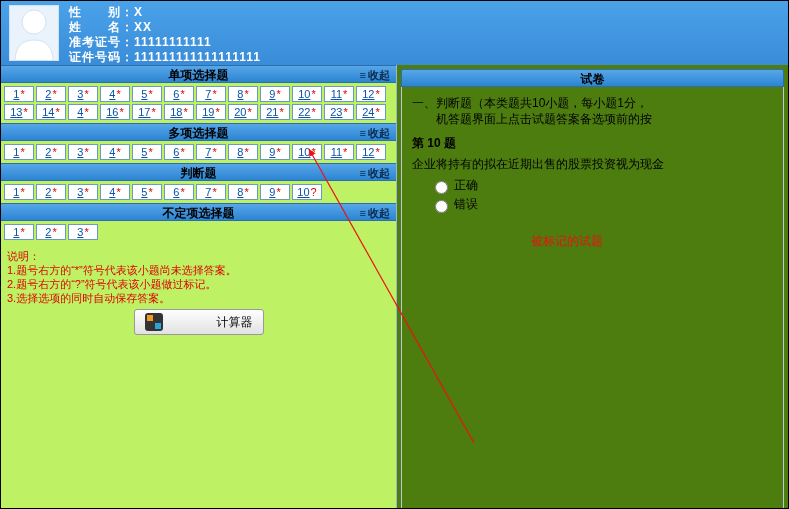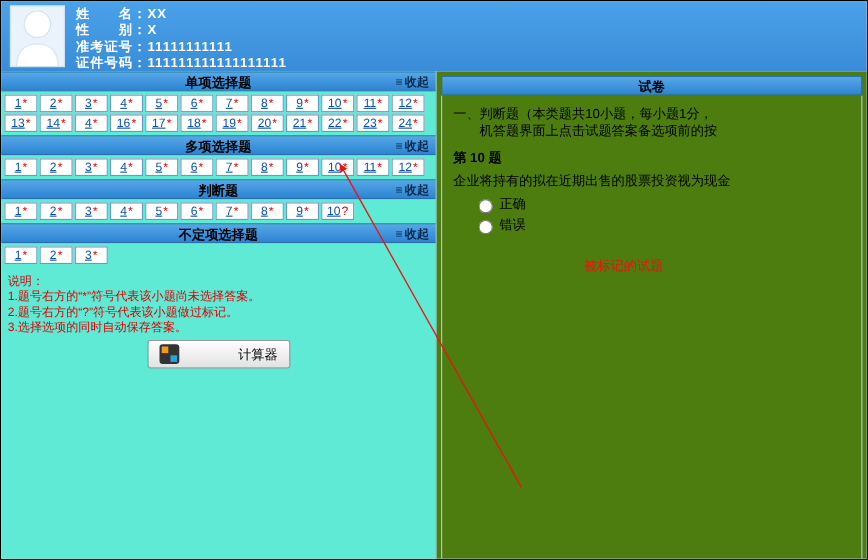--- a/index.html
+++ b/index.html
@@ -8,21 +8,21 @@
 
   
   .header { height: 64px; background: linear-gradient(#4aa2e9, #3a8cd8); display: flex; align-items: flex-start; padding: 4px 8px; color: #fff; font-weight: bold; }
   .avatar { width: 50px; height: 56px; background: #eaf3fb; border: 1px solid #cfe3f6; display: flex; align-items: flex-start; justify-content: center; overflow: hidden; }
   .avatar svg { width: 46px; height: 56px; }
   .info { margin-left: 10px; line-height: 15px; font-size: 12px; letter-spacing: 1px; }
   .info-row span.label { display: inline-block; }
 
   
   .body { display: flex; height: calc(100% - 64px); }
-  .left { width: 396px; border-right: 1px solid #9bb6cf; background: #5eead4; display: flex; flex-direction: column; }
+  .left { width: 396px; border-right: 1px solid #9bb6cf; background: #bef264; display: flex; flex-direction: column; }
   .right { flex: 1; background: #4d7c0f; position: relative; }
 
   
   .section-bar { height: 18px; background: linear-gradient(#57a7e8, #2c84d2); color: #000; font-weight: bold; font-size: 12px; text-align: center; line-height: 18px; position: relative; border-top: 1px solid #2a6eae; border-bottom: 1px solid #2a6eae; }
   .section-bar .title { display: inline-block; }
   .section-bar .collapse { position: absolute; right: 6px; top: 0; font-size: 11px; color: #0a2a4d; cursor: pointer; }
   .section-bar .collapse::before { content: "\2261"; margin-right: 2px; }
 
   
   .grid { padding: 2px 2px; display: flex; flex-wrap: wrap; }
@@ -65,22 +65,22 @@
 <div id="app">
 
   <div class="header">
     <div class="avatar">
       <svg viewBox="0 0 46 56">
         <circle cx="23" cy="16" r="12" fill="#ffffff" stroke="#cfe3f6"></circle>
         <path d="M4 56 Q4 34 23 34 Q42 34 42 56 Z" fill="#ffffff" stroke="#cfe3f6"></path>
       </svg>
     </div>
     <div class="info">
+      <div class="info-row"><span class="label">性　　别：</span><span>X</span></div>
       <div class="info-row"><span class="label">姓　　名：</span><span>XX</span></div>
-      <div class="info-row"><span class="label">性　　别：</span><span>X</span></div>
       <div class="info-row"><span class="label">准考证号：</span><span>11111111111</span></div>
       <div class="info-row"><span class="label">证件号码：</span><span>111111111111111111</span></div>
     </div>
   </div>
 
   <div class="body">
 
     <div class="left">
 
       <div class="section-bar">

